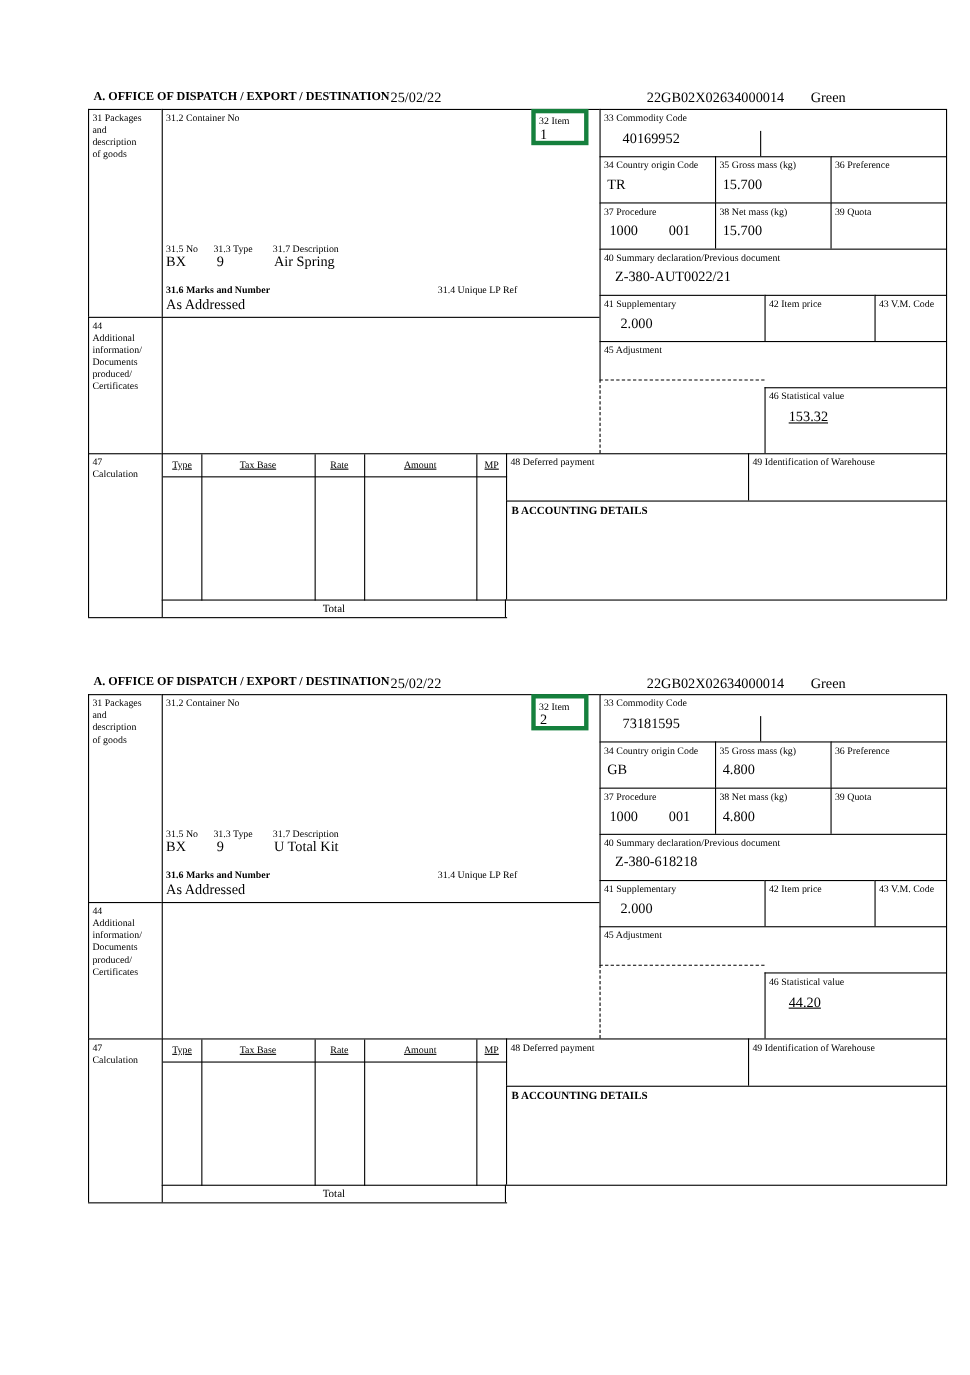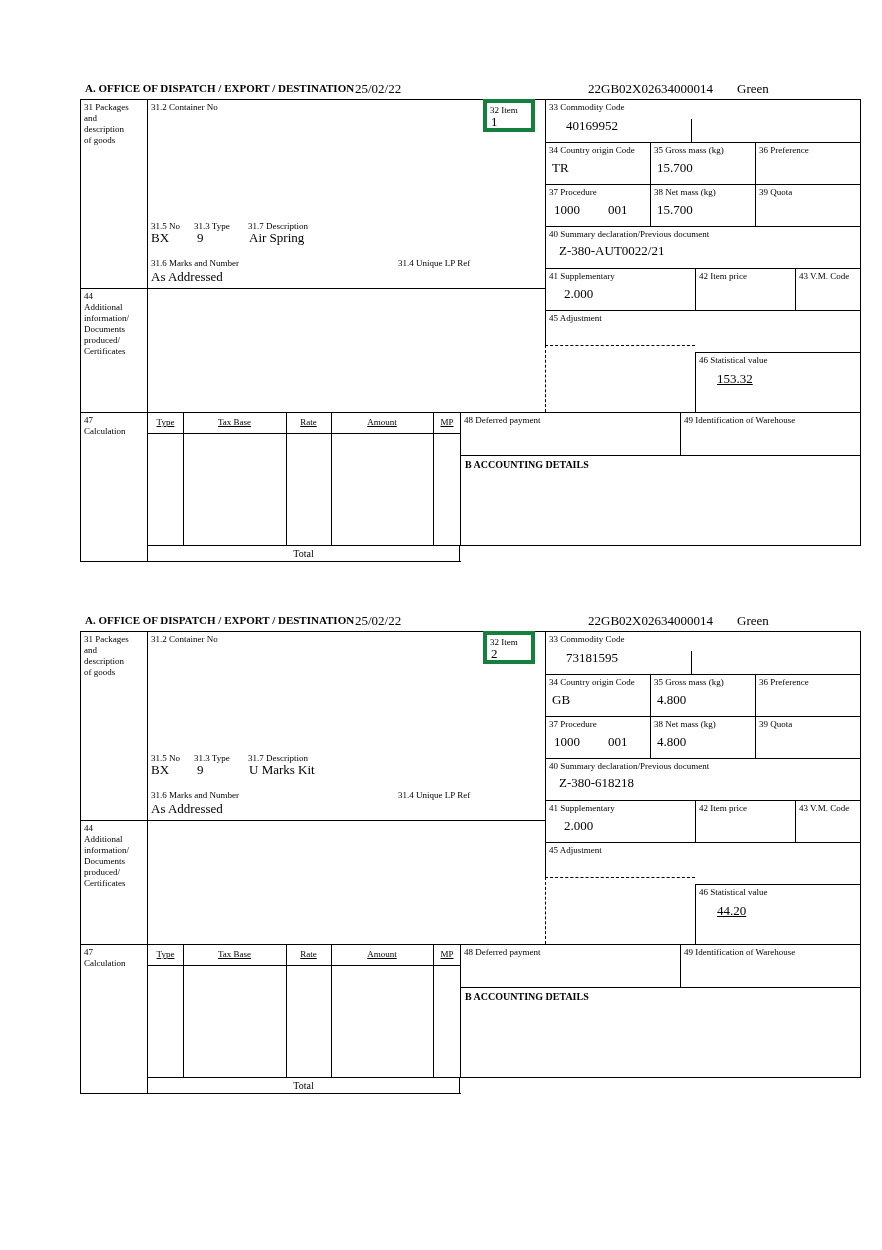--- a/index.html
+++ b/index.html
@@ -46,21 +46,21 @@
   .b-49{left:600px;top:332px;width:180px;height:43px;}
   .b-acct{left:380px;top:375px;width:400px;height:90px;}
   .b-total{left:67px;top:465px;width:313px;height:16px;border-right:1px solid #000;}
   .line-right{left:780px;top:19px;height:446px;}
   .line-bot-right{left:380px;top:465px;width:401px;}
   .line-bot-left{left:0;top:481px;width:381px;}
   .tick-33{left:145px;top:19px;height:23px;}
   
   .l-315{left:3px;top:121px;} .l-313{left:46px;top:121px;} .l-317{left:100px;top:121px;}
   .v-pkgno{left:3px;top:131px;} .v-pkgtype{left:49px;top:131px;} .v-desc{left:101px;top:131px;}
-  .l-316{left:3px;top:158px;} .l-314{left:250px;top:158px;}
+  .l-316{left:3px;top:158px;font-weight:bold;} .l-314{left:250px;top:158px;}
   .v-marks{left:3px;top:170px;}
   
   .v-33{left:20px;top:19px;} .v-std{left:6px;top:18px;}
   .v-37a{left:8px;top:18px;} .v-37b{left:62px;top:18px;}
   .v-40{left:13px;top:17px;} .v-41{left:18px;top:18px;} .v-46{left:21px;top:19px;text-decoration:underline;}
   .v-item{left:4px;top:12px;}
   
   .tbl-hline{left:0;top:20px;width:313px;}
   .tv1{left:35px;top:0;height:133px;} .tv2{left:138px;top:0;height:133px;}
   .tv3{left:183px;top:0;height:133px;} .tv4{left:285px;top:0;height:133px;}
@@ -213,21 +213,21 @@
 of goods</div>
   </div>
 
   <div class="bx b-main">
     <div class="lbl lbl-tl">31.2 Container No</div>
     <div class="lbl l-315">31.5 No</div>
     <div class="lbl l-313">31.3 Type</div>
     <div class="lbl l-317">31.7 Description</div>
     <div class="val v-pkgno">BX</div>
     <div class="val v-pkgtype">9</div>
-    <div class="val v-desc">U Marks Kit</div>
+    <div class="val v-desc">U Total Kit</div>
     <div class="lbl l-316">31.6 Marks and Number</div>
     <div class="lbl l-314">31.4 Unique LP Ref</div>
     <div class="val v-marks">As Addressed</div>
   </div>
 
   <div class="bx island b-item">
     <div class="lbl lbl-tl">32 Item</div>
     <div class="val v-item">2</div>
   </div>
 

